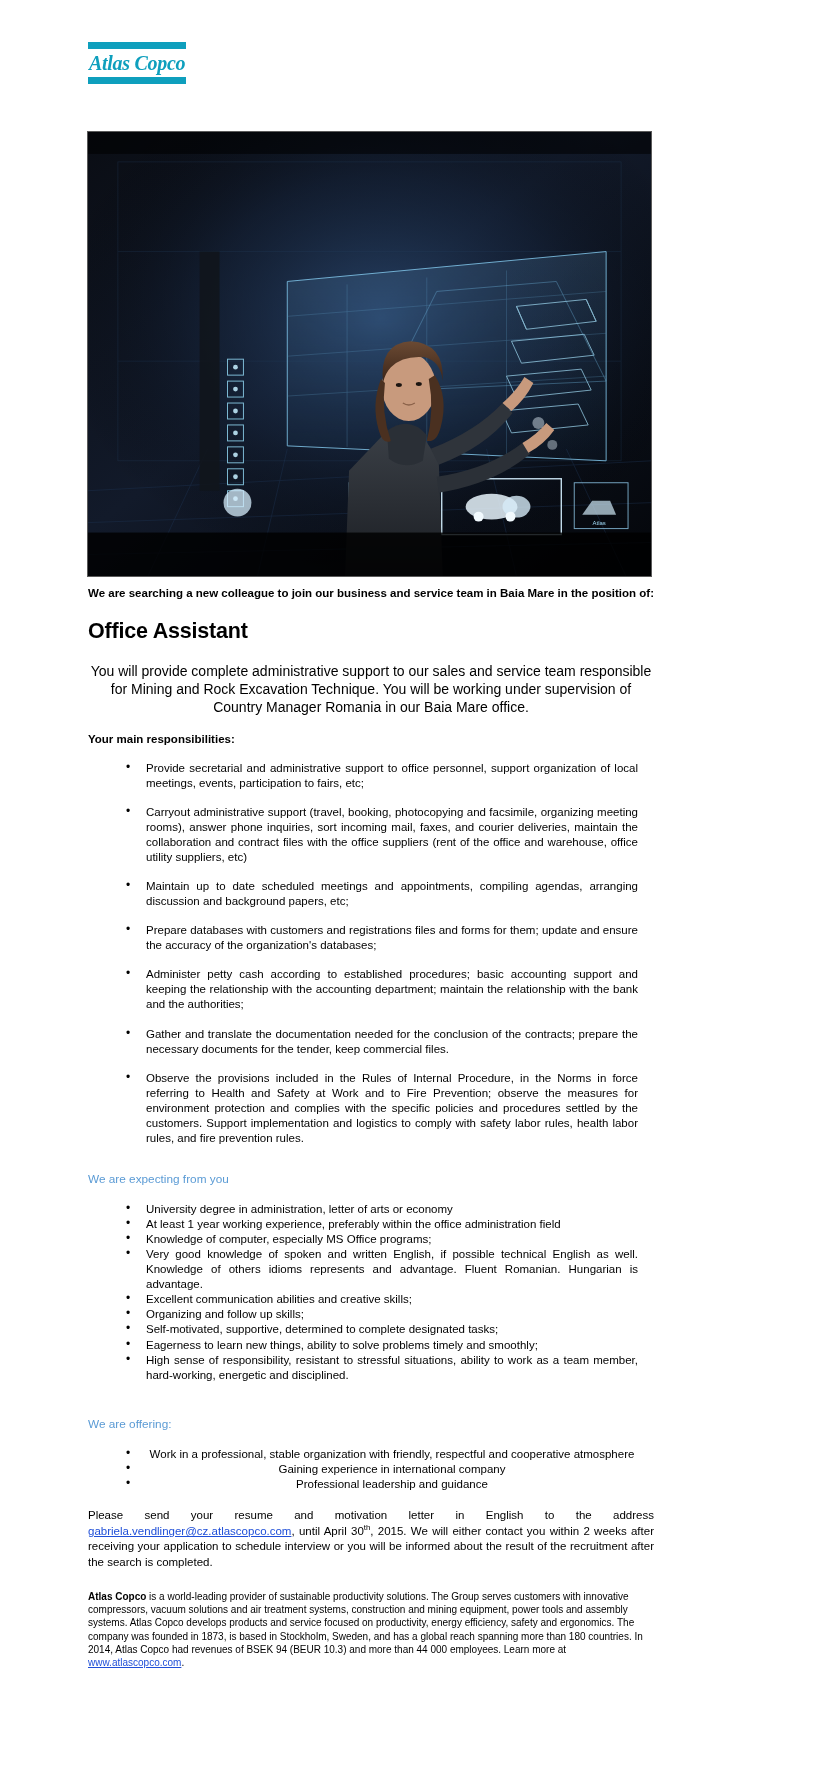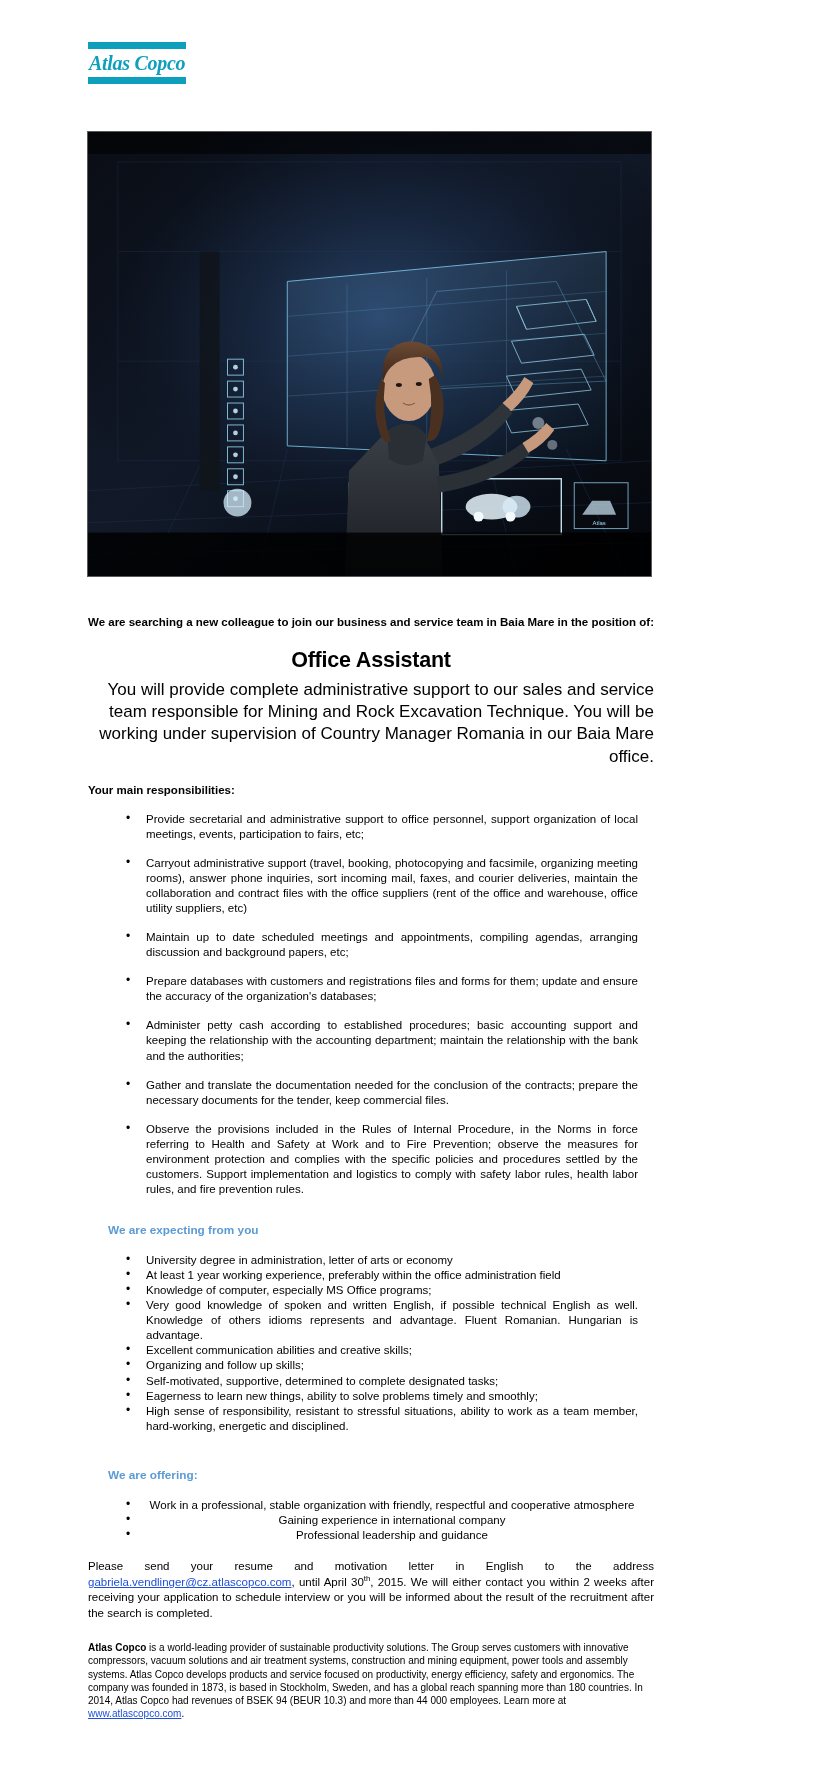--- a/index.html
+++ b/index.html
@@ -57,55 +57,53 @@
     border: 1px solid #5a5a5a;
     box-sizing: border-box;
     overflow: hidden;
   }
   .hero-canvas { position:absolute; inset:0; }
 
   
   .content {
     position: absolute;
     left: 88px;
-    top: 615px;
+    top: 586px;
     width: 566px;
   }
   p, ul, li, h1, h2, h3 { margin: 0; padding: 0; }
   .lead {
     font-size: 11.5px;
     font-weight: bold;
     line-height: 1.30;
     margin-bottom: 18px;
   }
   .job-title {
     font-size: 21.5px;
     font-weight: bold;
     line-height: 1.2;
     letter-spacing: -0.2px;
-    margin-bottom: 5px;
+    margin-bottom: 17px;
+  }
+  .para {
+    font-size: 14px;
+    line-height: 1.31;
     text-align: center;
-  }
-  .para {
-    font-size: 17px;
-    line-height: 1.31;
-    text-align: right;
     margin-bottom: 16px;
   }
   .sect-bold {
     font-size: 11.5px;
     font-weight: bold;
     margin-bottom: 12px;
   }
   .sect-blue {
     font-size: 11.8px;
-    font-weight: bold;
+    font-weight: normal;
     color: #5b9bd5;
     margin-bottom: 2px;
-    margin-left: 20px;
   }
   .sect-blue.spaced { margin-bottom: 12px; }
 
   ul.bullets {
     list-style: none;
     margin: 16px;
     padding: 0;
   }
   ul.bullets > li {
     position: relative;

